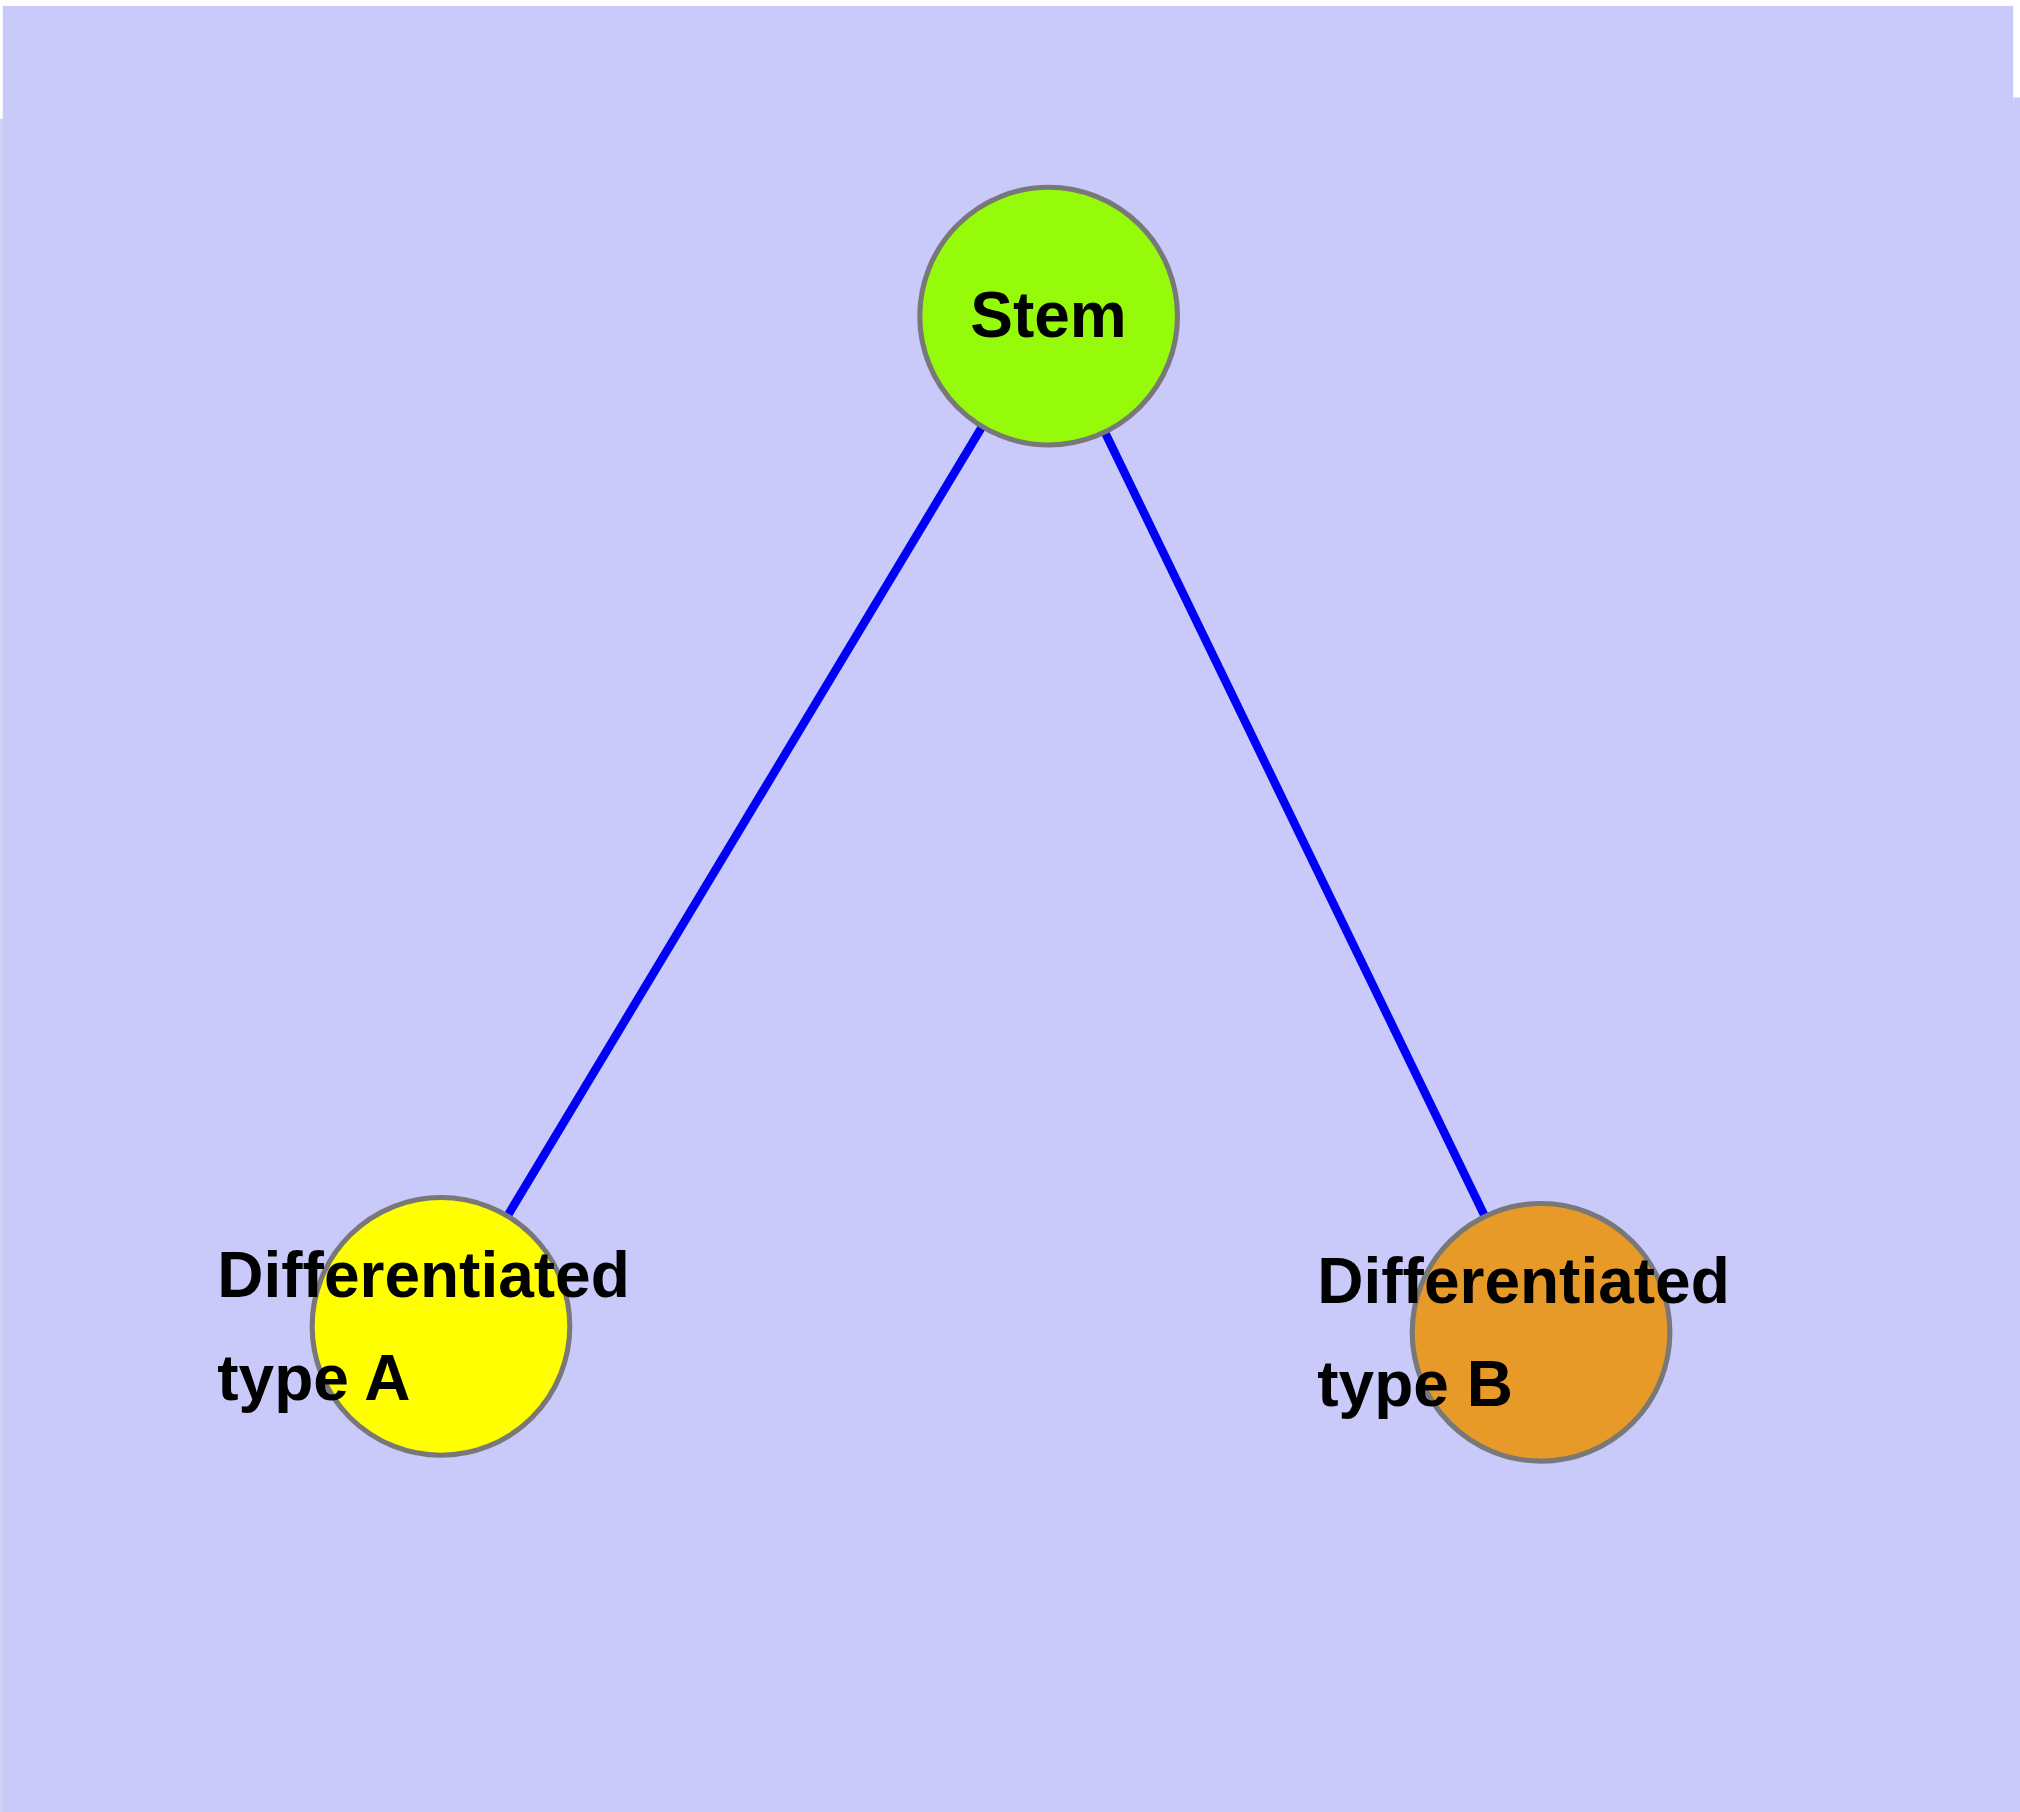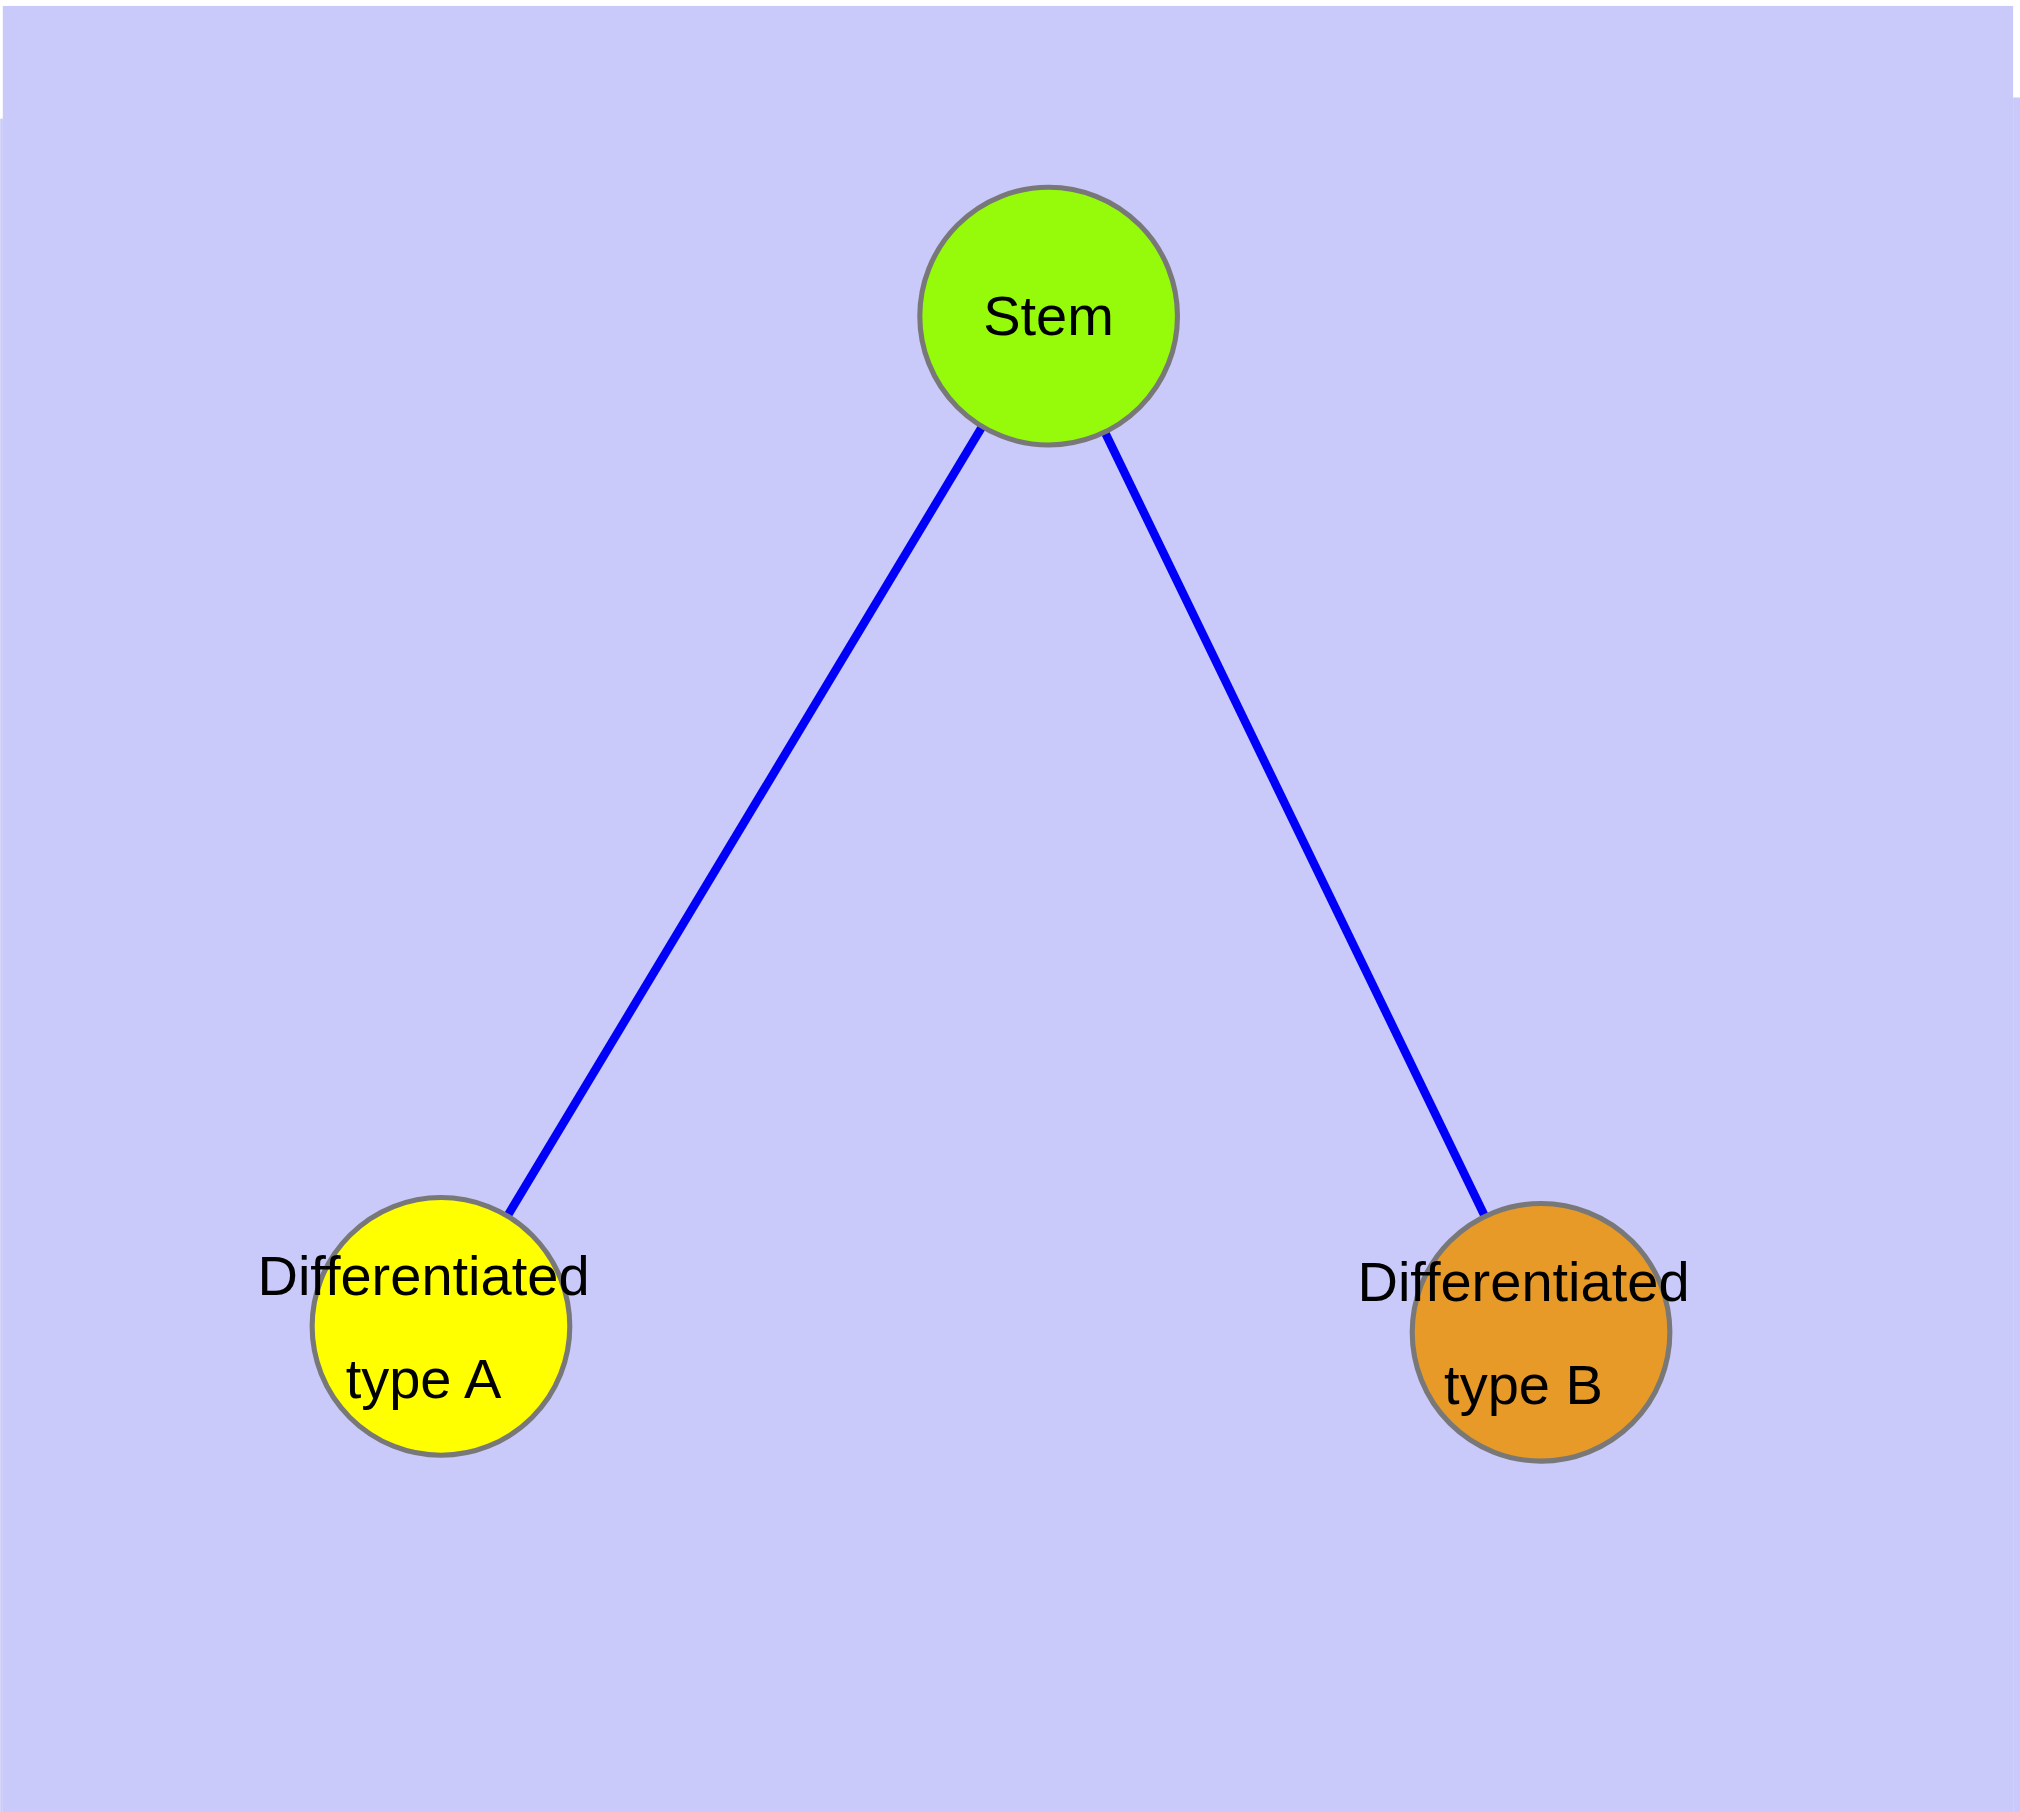--- a/index.html
+++ b/index.html
@@ -19,24 +19,24 @@
   .stage svg {
     position: absolute;
     left: 0;
     top: 0;
   }
   .node-label {
     position: absolute;
     display: flex;
     align-items: center;
     justify-content: center;
-    text-align: center;
+    text-align: left;
     white-space: pre-line;
-    font-weight: normal;
-    font-size: 56px;
+    font-weight: bold;
+    font-size: 64px;
     line-height: 103px;
     color: #000000;
     pointer-events: none;
   }
   .label-stem   { left: 667px;  top: 264px;  width: 763px; height: 103px; }
   .label-type-a { left: 42px;   top: 1223px; width: 763px; height: 207px; }
   .label-type-b { left: 1142px; top: 1229px; width: 763px; height: 207px; }
 </style>
 </head>
 <body>

